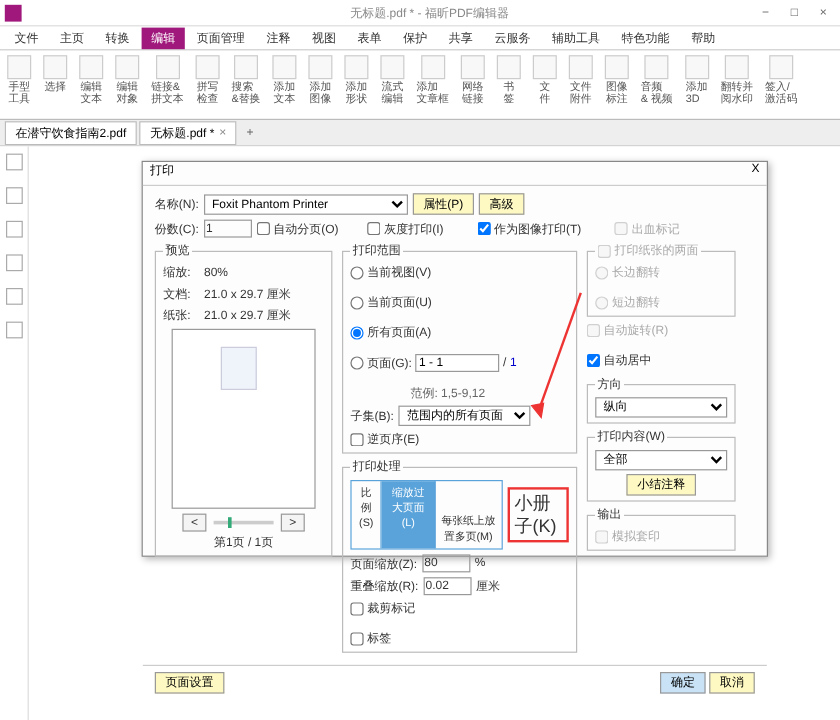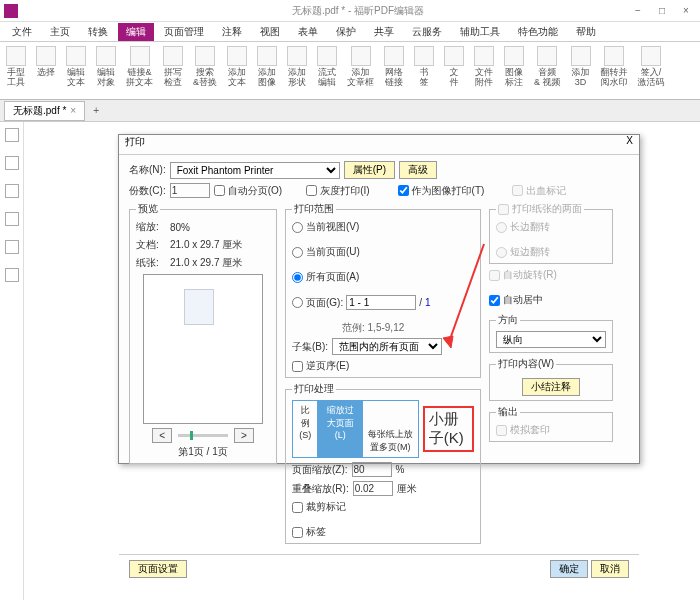--- a/index.html
+++ b/index.html
@@ -10,21 +10,21 @@
 .qat i{width:12px;height:12px;display:inline-block;color:#666;}
 .titletext{flex:1;text-align:center;color:#888;font-size:10px;}
 .wct{display:flex;gap:4px;}
 .wct span{width:20px;text-align:center;color:#666;}
 .menubar{height:20px;display:flex;gap:2px;padding:0 4px;align-items:center;border-bottom:1px solid #ccc;}
 .menubar span{padding:2px 8px;color:#333;font-size:10px;}
 .menubar .active{background:#a0187b;color:#fff;}
 .ribbon{height:58px;border-bottom:1px solid #bbb;display:flex;padding:4px 6px;gap:10px;}
 .rgroup{display:flex;flex-direction:column;align-items:center;gap:1px;}
 .rgroup .ricon{width:20px;height:20px;border:1px solid #ccc;background:#f8f8f8;}
-.rgroup .rlabel{font-size:9px;color:#555;text-align:center;line-height:10px;}
+.rgroup .rlabel{font-size:9px;color:#555;line-height:10px;}
 .tabbar{height:22px;background:#eee;border-bottom:1px solid #ccc;display:flex;align-items:center;padding:0 4px;gap:2px;}
 .tab{background:#fff;border:1px solid #bbb;padding:2px 8px;font-size:10px;display:flex;align-items:center;gap:4px;}
 .tab .x{color:#888;}
 .plus{padding:0 6px;color:#666;}
 .content{position:relative;height:478px;background:#fff;}
 .sidebar{position:absolute;left:0;top:0;width:24px;height:100%;border-right:1px solid #ddd;display:flex;flex-direction:column;align-items:center;padding-top:6px;gap:14px;}
 .sidebar i{width:14px;height:14px;border:1px solid #aaa;}
 .dialog{position:absolute;left:118px;top:12px;width:522px;height:330px;background:#fdfdfd;border:1px solid #888;box-shadow:2px 2px 6px rgba(0,0,0,0.3);}
 .dlg-title{height:20px;display:flex;justify-content:space-between;padding:0 6px;border-bottom:1px solid #ccc;}
 .dlg-body{padding:6px 10px;font-size:10px;color:#333;}
@@ -175,20 +175,23 @@
       <div class="rlabel">翻转并<br>阅水印</div>
     </div>
     <div class="rgroup">
       <div class="ricon"></div>
       <div class="rlabel">签入/<br>激活码</div>
     </div>
   </div>
 
 <div class="tabbar">
   <div class="tab">
+      <span>在潜守饮食指南2.pdf</span>
+    </div>
+  <div class="tab">
       <span>无标题.pdf *</span>
       <span class="x">×</span>
     </div>
   <span class="plus">+</span>
 </div>
 
 <div class="content">
   <div class="sidebar">
     <i></i>
     <i></i>
@@ -354,20 +357,21 @@
           <label class="chk">
               <input type="checkbox" checked="" style="">
               <span>自动居中</span>
             </label>
           <fieldset style="margin-top:6px">
             <legend>方向</legend>
             <select style="width:100%"><option>纵向</option></select>
           </fieldset>
           <fieldset>
             <legend>打印内容(W)</legend>
+            <select style="width:100%"><option>全部</option></select>
             <div style="text-align:center;margin-top:3px"><button class="btn">小结注释</button></div>
           </fieldset>
           <fieldset>
             <legend>输出</legend>
             <label class="chk" style="color:#aaa">
                 <input type="checkbox" disabled="" style="">
                 <span>模拟套印</span>
               </label>
           </fieldset>
         </div>

